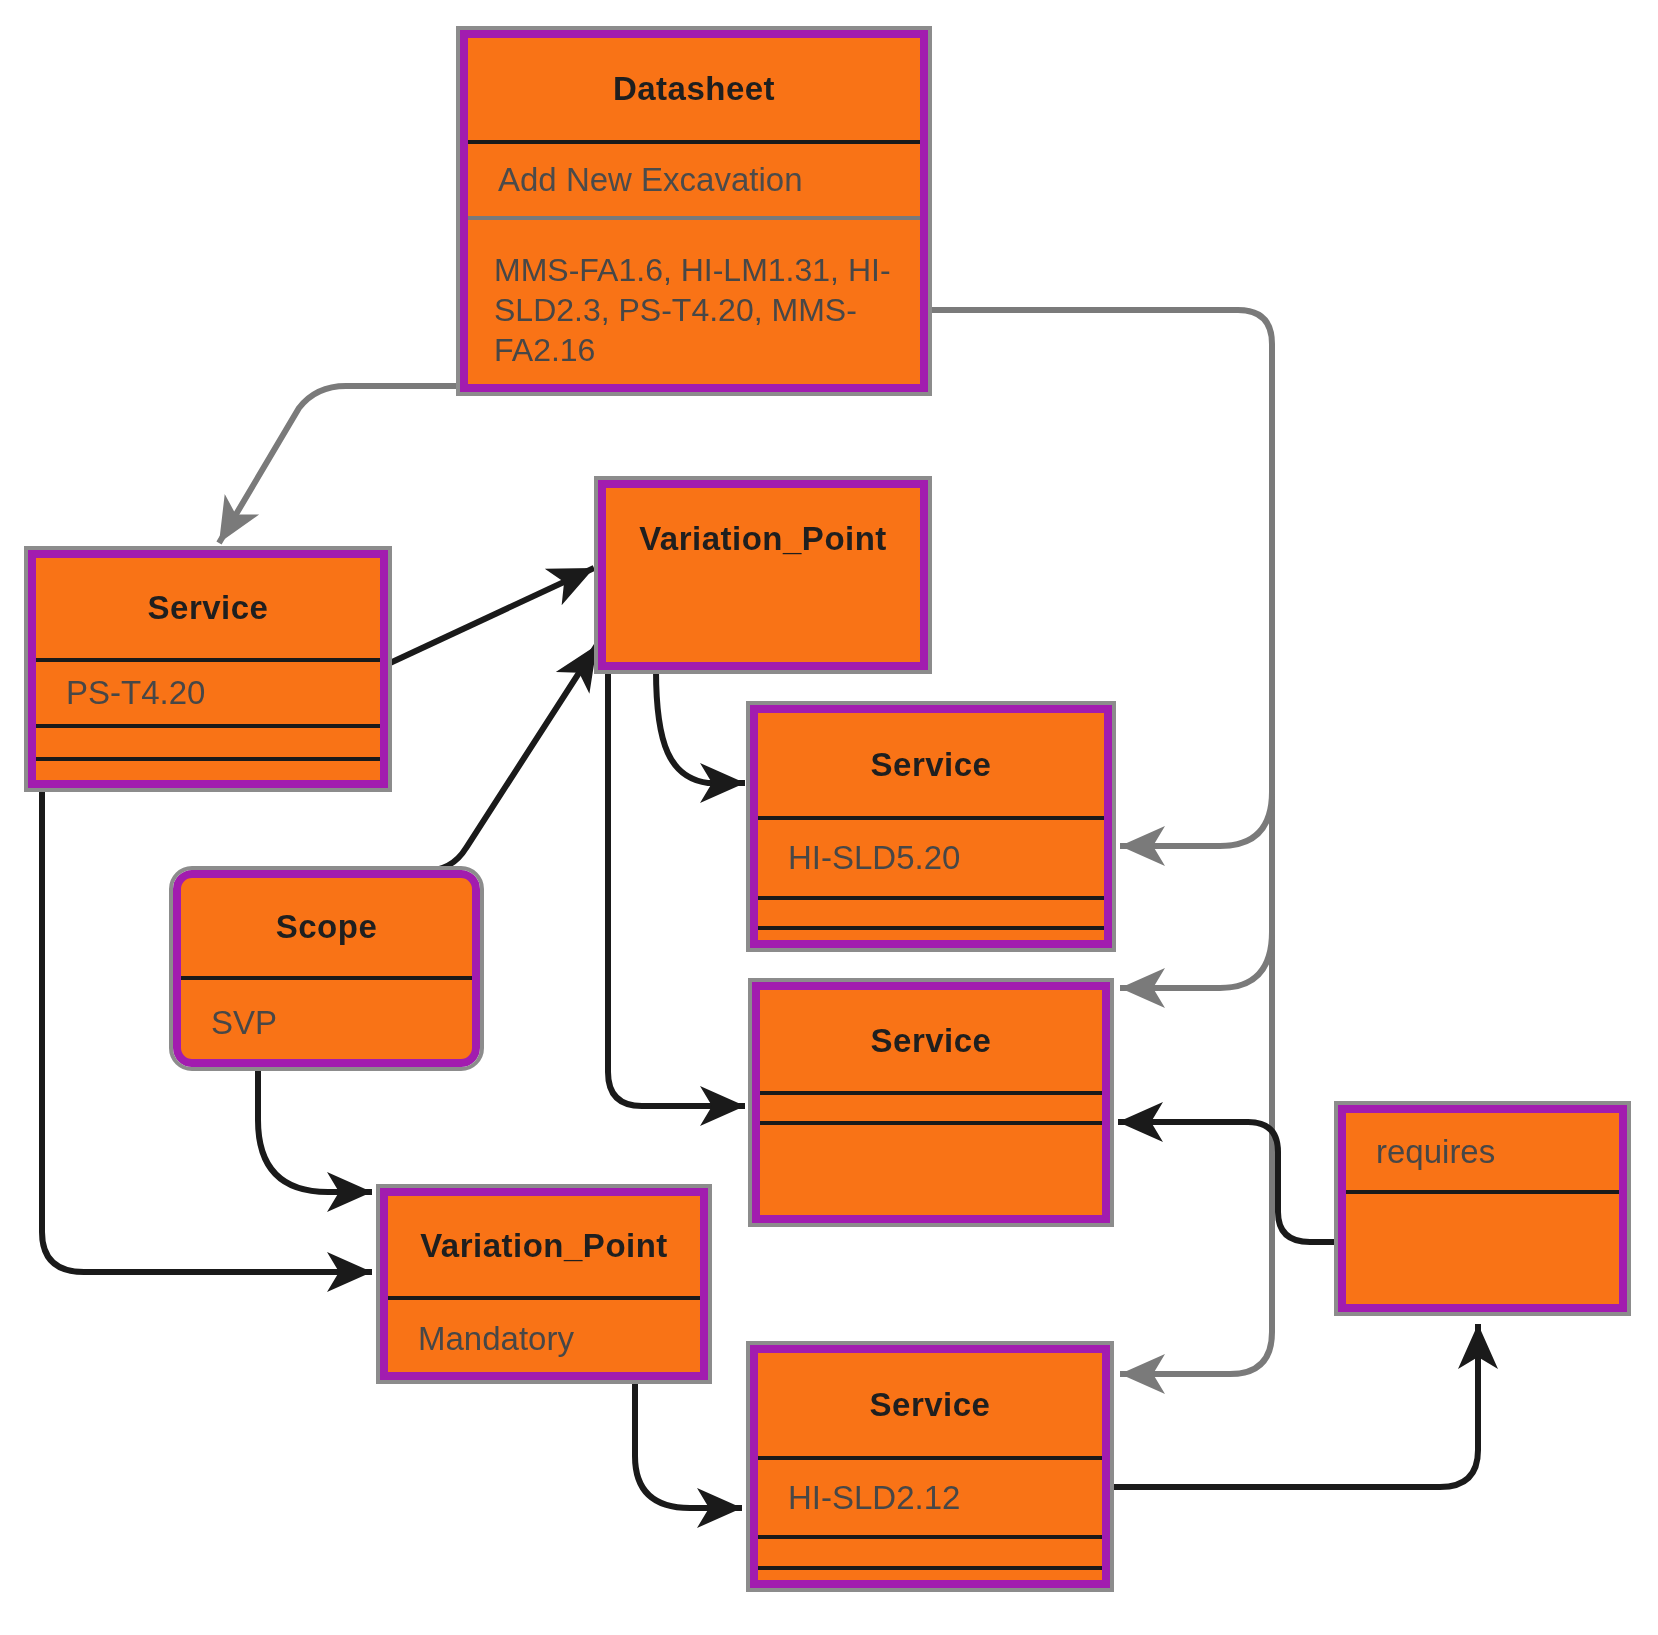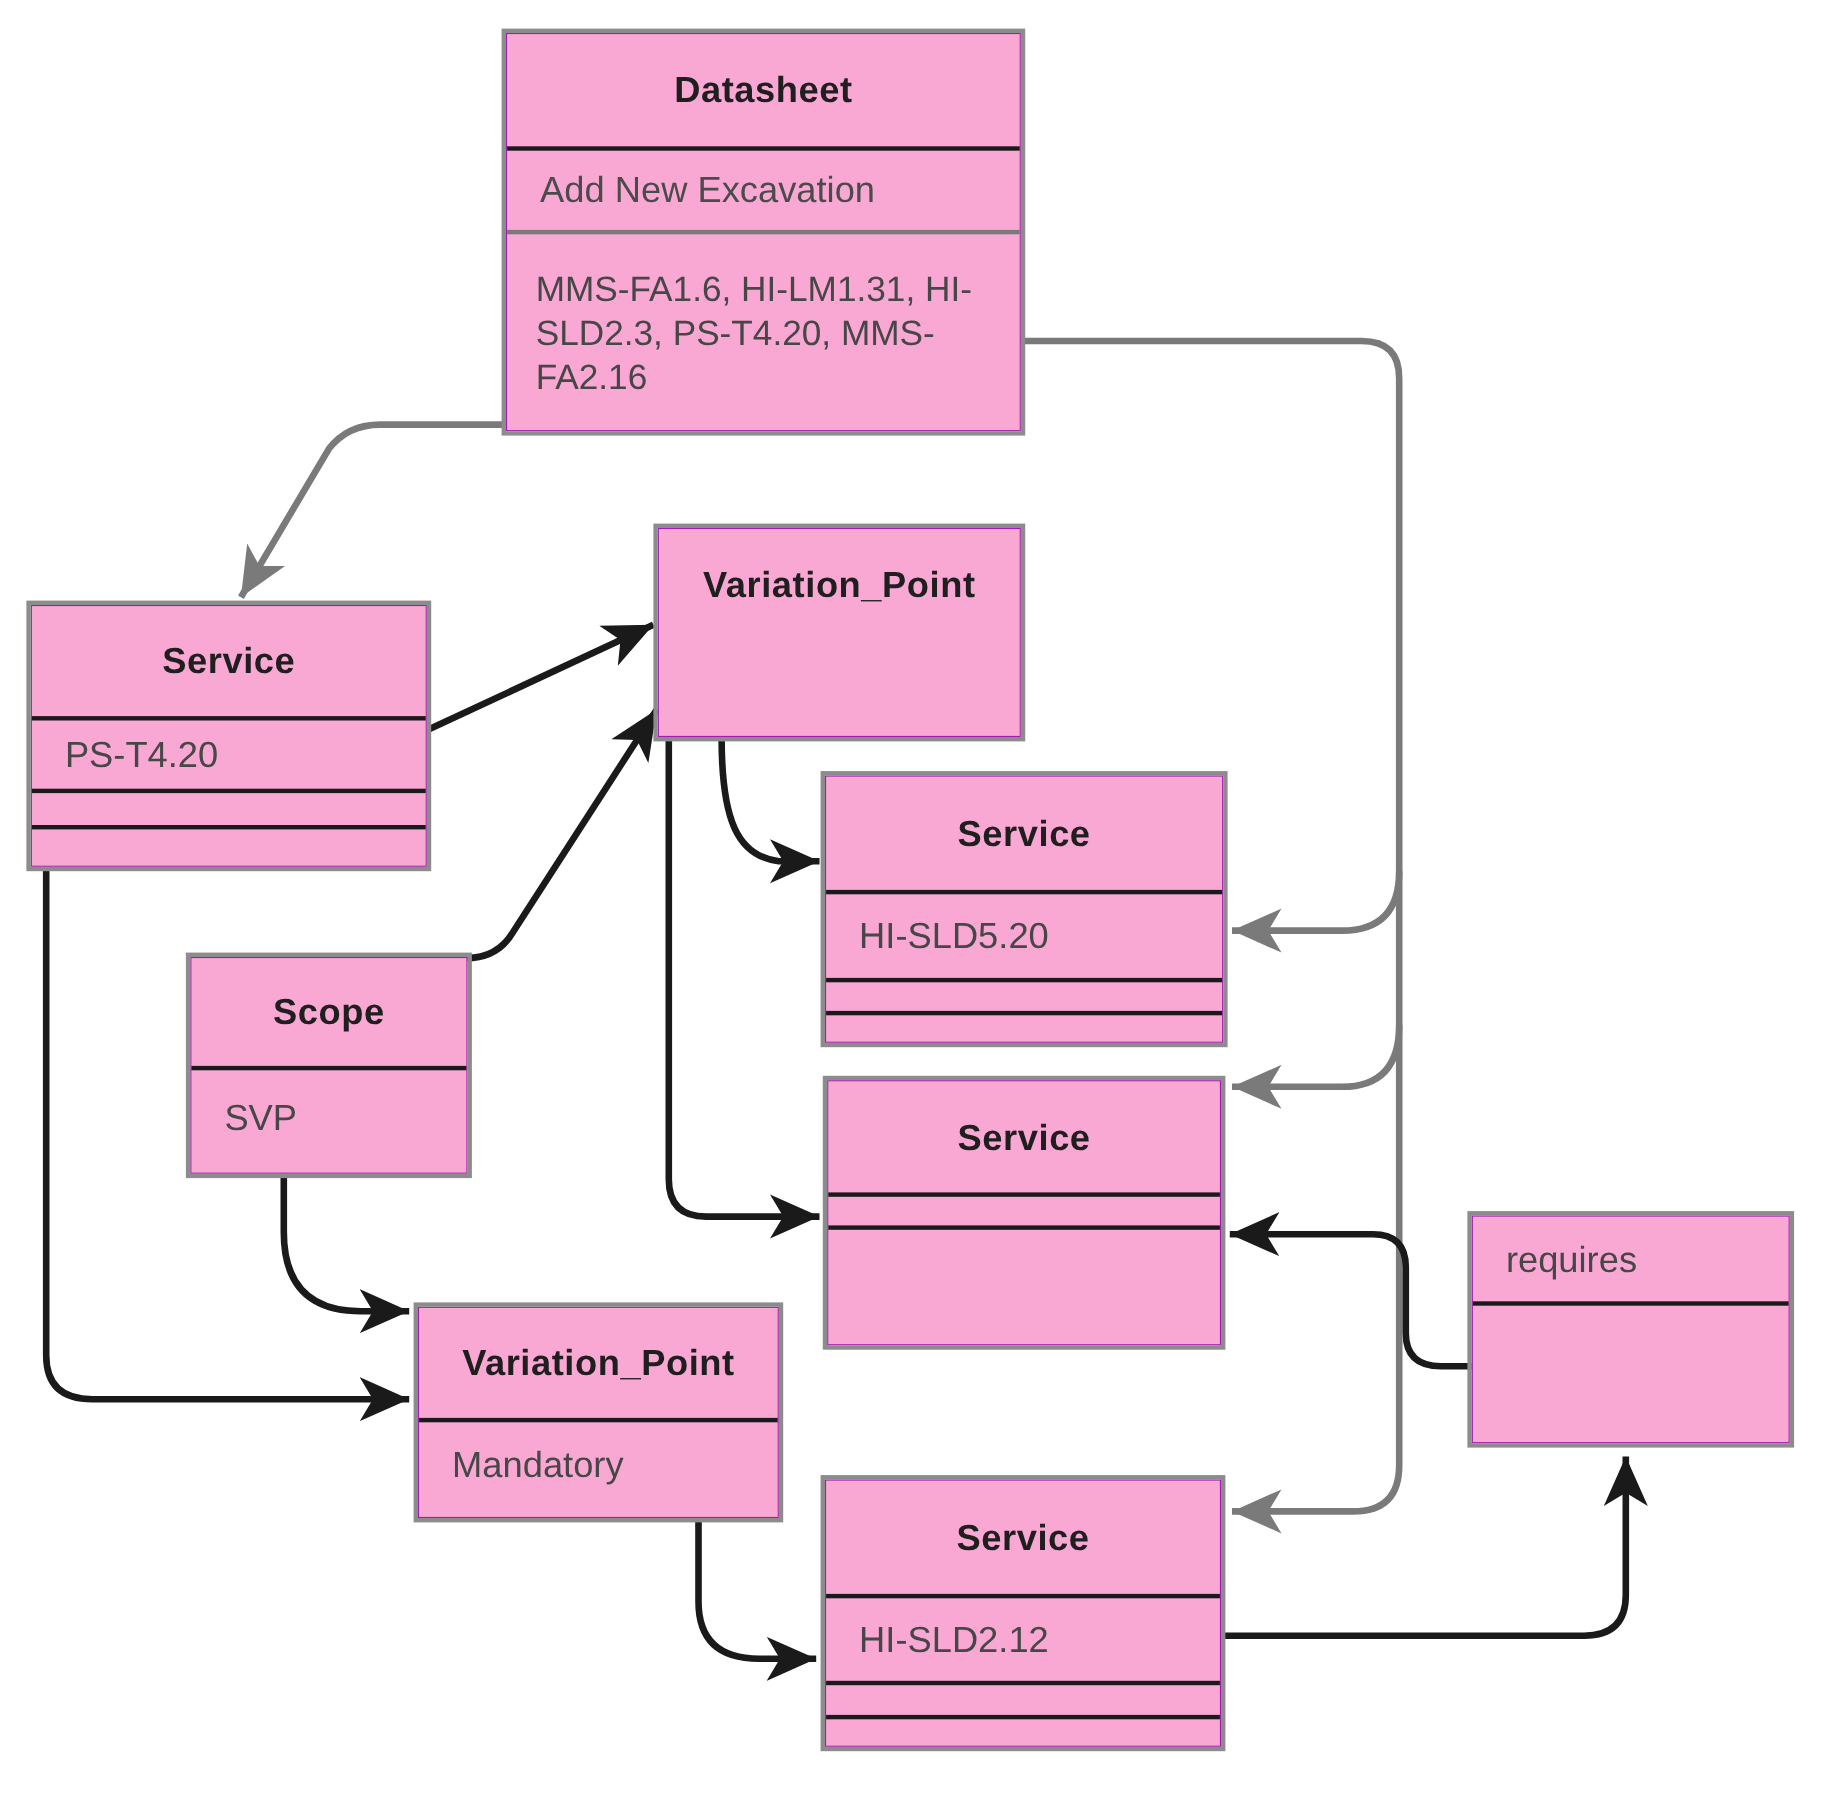--- a/index.html
+++ b/index.html
@@ -16,22 +16,22 @@
     left: 0; top: 0;
     width: 1658px; height: 1635px;
   }
   .edge { fill: none; stroke-width: 6; }
   .edge.gray  { stroke: #7a7a7a; }
   .edge.black { stroke: #1a1a1a; }
 
   .node {
     position: absolute;
     box-sizing: border-box;
-    background: #f9a8d4;
-    border: 1px solid #a21caf;
+    background: #f97316;
+    border: 8px solid #a21caf;
     outline: 4px solid #8c8c8c;
   }
   .comp { box-sizing: border-box; overflow: hidden; }
   .comp + .comp { border-top: 4px solid #1a1a1a; }
   .comp.gray-top { border-top-color: #7a7a7a; }
   .comp.title {
     display: flex; align-items: center; justify-content: center;
     font-weight: bold; font-size: 33px; color: #1f1f1f;
     letter-spacing: 0.5px;
   }
@@ -94,21 +94,21 @@
     <div class="comp title" style="height:102px">Variation_Point</div>
   </div>
 
   <div class="node" style="left:750px; top:705px; width:362px; height:243px;">
     <div class="comp title" style="height:103px">Service</div>
     <div class="comp val" style="height:80px">HI-SLD5.20</div>
     <div class="comp" style="height:30px"></div>
     <div class="comp" style="height:20px"></div>
   </div>
 
-  <div class="node" style="left:173px; top:870px; width:252px; height:197px;">
+  <div class="node" style="left:173px; top:870px; width:307px; height:197px;border-radius:19px;">
     <div class="comp title" style="height:98px">Scope</div>
     <div class="comp val" style="height:89px">SVP</div>
   </div>
 
   <div class="node" style="left:752px; top:982px; width:358px; height:241px;">
     <div class="comp title" style="height:101px">Service</div>
     <div class="comp" style="height:30px"></div>
     <div class="comp" style="height:25px"></div>
   </div>
 

